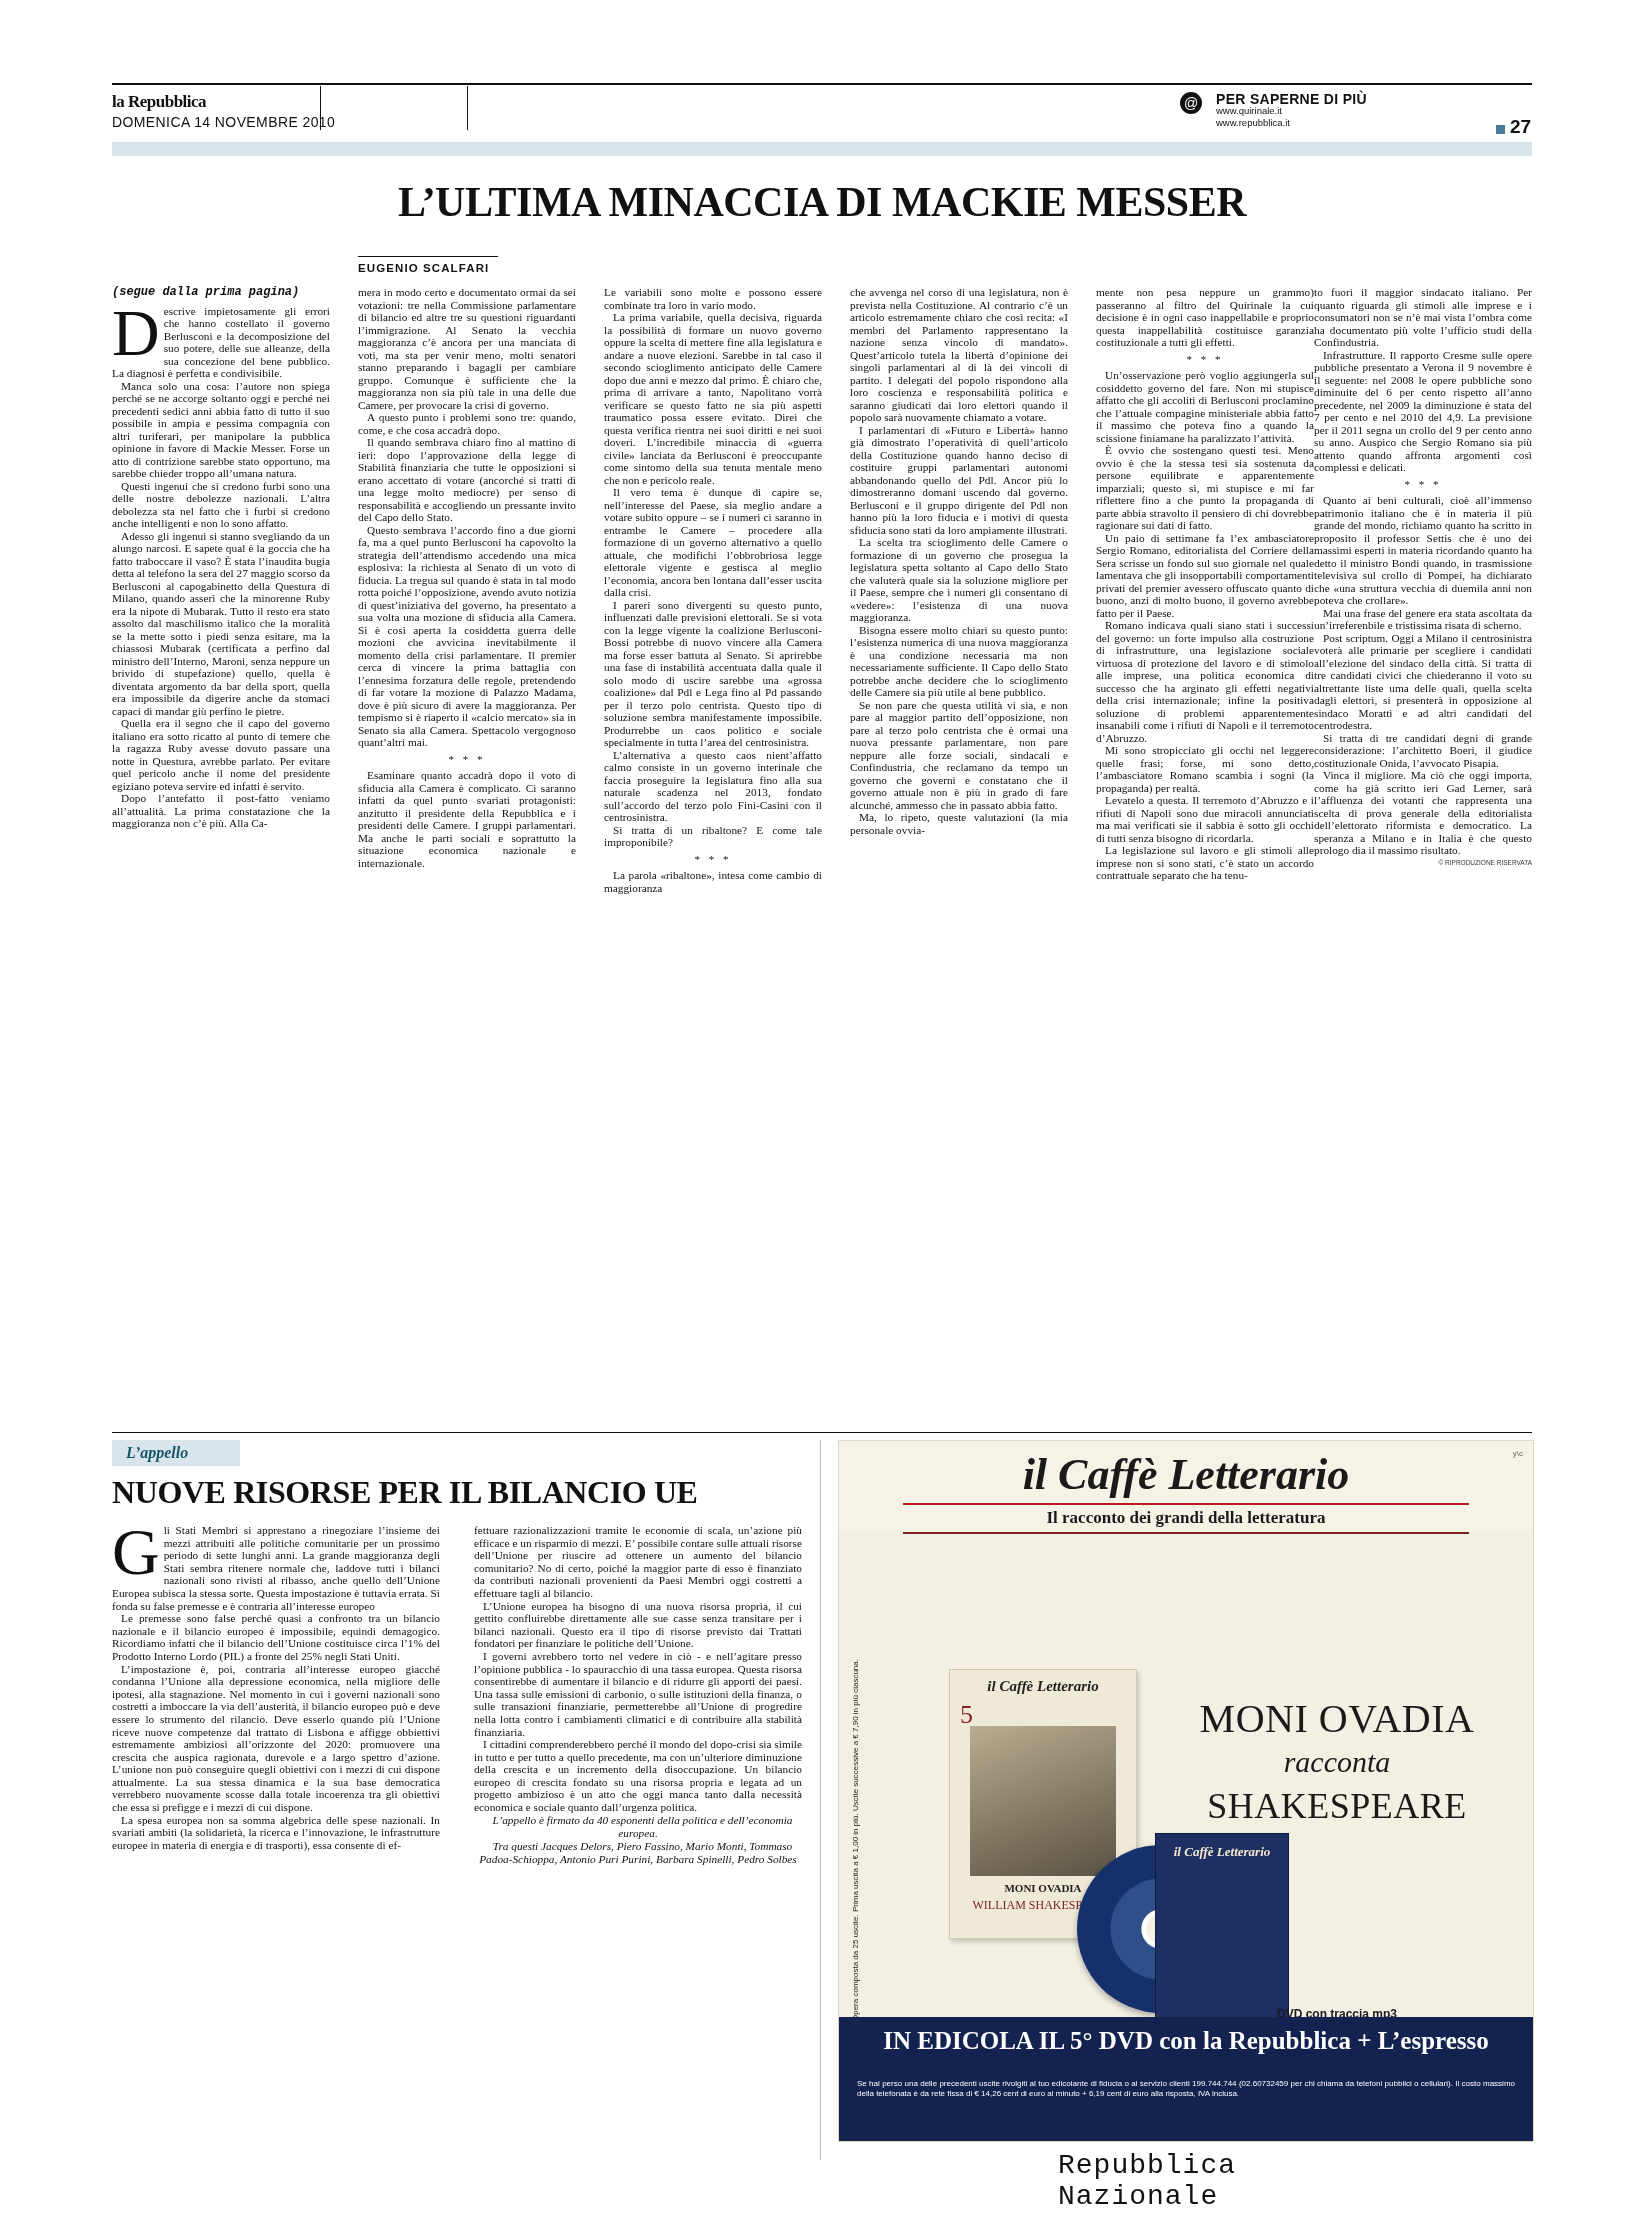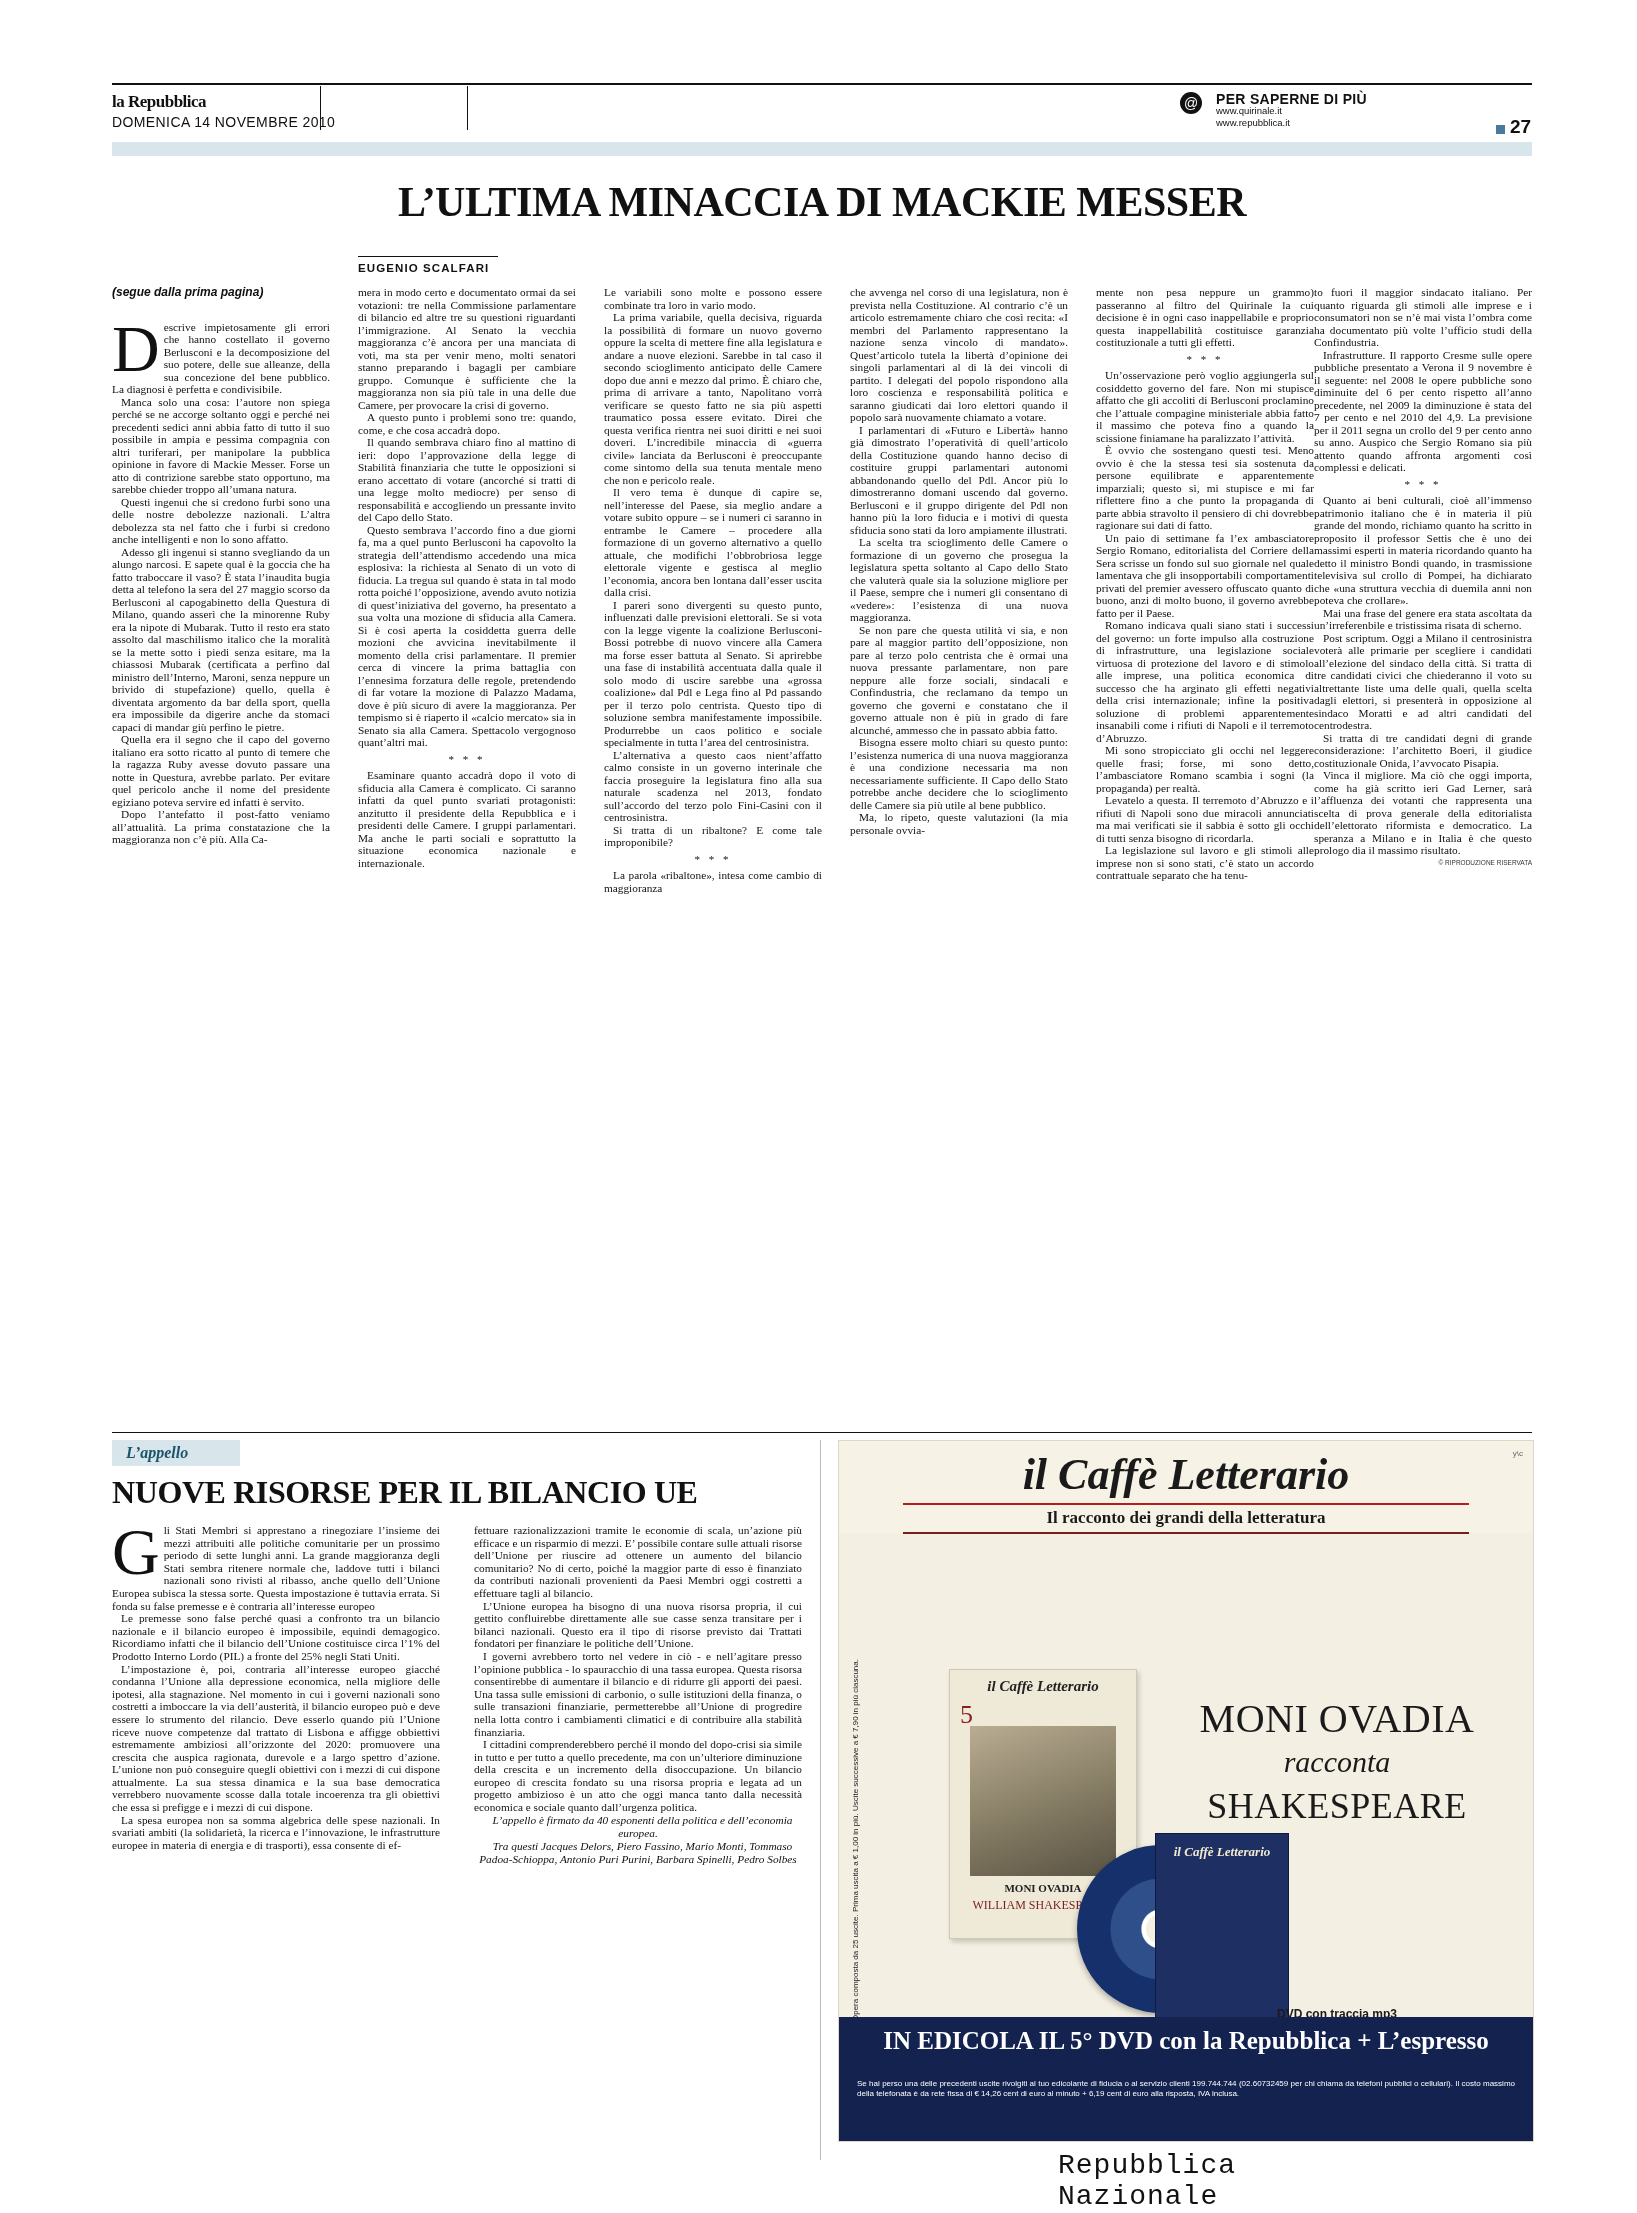--- a/index.html
+++ b/index.html
@@ -173,26 +173,26 @@
     font-size: 11px;
   }
   .c1 { left: 0px; }
   .c2 { left: 246px; }
   .c3 { left: 492px; }
   .c4 { left: 738px; }
   .c5 { left: 984px; }
   .c6 { left: 1202px; width: 218px;}
 
   .segue {
-    font-family: Liberation Sans, sans-serif;
+    font-family: Liberation Mono, monospace;
     font-style: italic;
     font-weight: bold;
     font-size: 12px;
     display: block;
-    margin-bottom: 22px;
+    margin-bottom: 6px;
   }
   .dropcap {
     float: left;
     font-family: "Liberation Serif", serif;
     font-size: 66px;
     line-height: 52px;
     font-weight: normal;
     padding: 2px 4px 0 0;
   }
   .copyright {
@@ -568,22 +568,22 @@
       <p>L’alternativa a questo caos nient’affatto calmo consiste in un governo interinale che faccia proseguire la legislatura fino alla sua naturale scadenza nel 2013, fondato sull’accordo del terzo polo Fini-Casini con il centrosinistra.</p>
       <p>Si tratta di un ribaltone? E come tale improponibile?</p>
       <p class="stars">* * *</p>
       <p>La parola «ribaltone», intesa come cambio di maggioranza</p>
     </div>
 
     <div class="col c4">
       <p class="noind">che avvenga nel corso di una legislatura, non è prevista nella Costituzione. Al contrario c’è un articolo estremamente chiaro che così recita: «I membri del Parlamento rappresentano la nazione senza vincolo di mandato». Quest’articolo tutela la libertà d’opinione dei singoli parlamentari al di là dei vincoli di partito. I delegati del popolo rispondono alla loro coscienza e responsabilità politica e saranno giudicati dai loro elettori quando il popolo sarà nuovamente chiamato a votare.</p>
       <p>I parlamentari di «Futuro e Libertà» hanno già dimostrato l’operatività di quell’articolo della Costituzione quando hanno deciso di costituire gruppi parlamentari autonomi abbandonando quello del Pdl. Ancor più lo dimostreranno domani uscendo dal governo. Berlusconi e il gruppo dirigente del Pdl non hanno più la loro fiducia e i motivi di questa sfiducia sono stati da loro ampiamente illustrati.</p>
       <p>La scelta tra scioglimento delle Camere o formazione di un governo che prosegua la legislatura spetta soltanto al Capo dello Stato che valuterà quale sia la soluzione migliore per il Paese, sempre che i numeri gli consentano di «vedere»: l’esistenza di una nuova maggioranza.</p>
+      <p>Bisogna essere molto chiari su questo punto: l’esistenza numerica di una nuova maggioranza è una condizione necessaria ma non necessariamente sufficiente. Il Capo dello Stato potrebbe anche decidere che lo scioglimento delle Camere sia più utile al bene pubblico.</p>
       <p>Se non pare che questa utilità vi sia, e non pare al maggior partito dell’opposizione, non pare al terzo polo centrista che è ormai una nuova pressante parlamentare, non pare neppure alle forze sociali, sindacali e Confindustria, che reclamano da tempo un governo che governi e constatano che il governo attuale non è più in grado di fare alcunché, ammesso che in passato abbia fatto.</p>
-      <p>Bisogna essere molto chiari su questo punto: l’esistenza numerica di una nuova maggioranza è una condizione necessaria ma non necessariamente sufficiente. Il Capo dello Stato potrebbe anche decidere che lo scioglimento delle Camere sia più utile al bene pubblico.</p>
       <p>Ma, lo ripeto, queste valutazioni (la mia personale ovvia-</p>
     </div>
 
     <div class="col c5">
       <p class="noind">mente non pesa neppure un grammo) passeranno al filtro del Quirinale la cui decisione è in ogni caso inappellabile e proprio questa inappellabilità costituisce garanzia costituzionale a tutti gli effetti.</p>
       <p class="stars">* * *</p>
       <p>Un’osservazione però voglio aggiungerla sul cosiddetto governo del fare. Non mi stupisce affatto che gli accoliti di Berlusconi proclamino che l’attuale compagine ministeriale abbia fatto il massimo che poteva fino a quando la scissione finiamane ha paralizzato l’attività.</p>
       <p>È ovvio che sostengano questi tesi. Meno ovvio è che la stessa tesi sia sostenuta da persone equilibrate e apparentemente imparziali; questo sì, mi stupisce e mi far riflettere fino a che punto la propaganda di parte abbia stravolto il pensiero di chi dovrebbe ragionare sui dati di fatto.</p>
       <p>Un paio di settimane fa l’ex ambasciatore Sergio Romano, editorialista del Corriere della Sera scrisse un fondo sul suo giornale nel quale lamentava che gli insopportabili comportamenti privati del premier avessero offuscato quanto di buono, anzi di molto buono, il governo avrebbe fatto per il Paese.</p>
       <p>Romano indicava quali siano stati i successi del governo: un forte impulso alla costruzione di infrastrutture, una legislazione sociale virtuosa di protezione del lavoro e di stimolo alle imprese, una politica economica di successo che ha arginato gli effetti negativi della crisi internazionale; infine la positiva soluzione di problemi apparentemente insanabili come i rifiuti di Napoli e il terremoto d’Abruzzo.</p>

